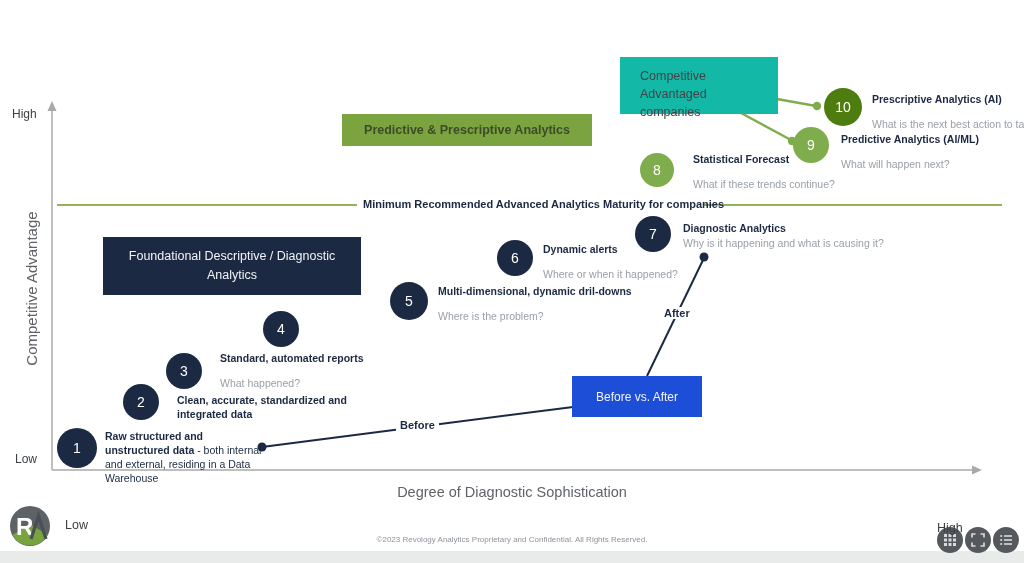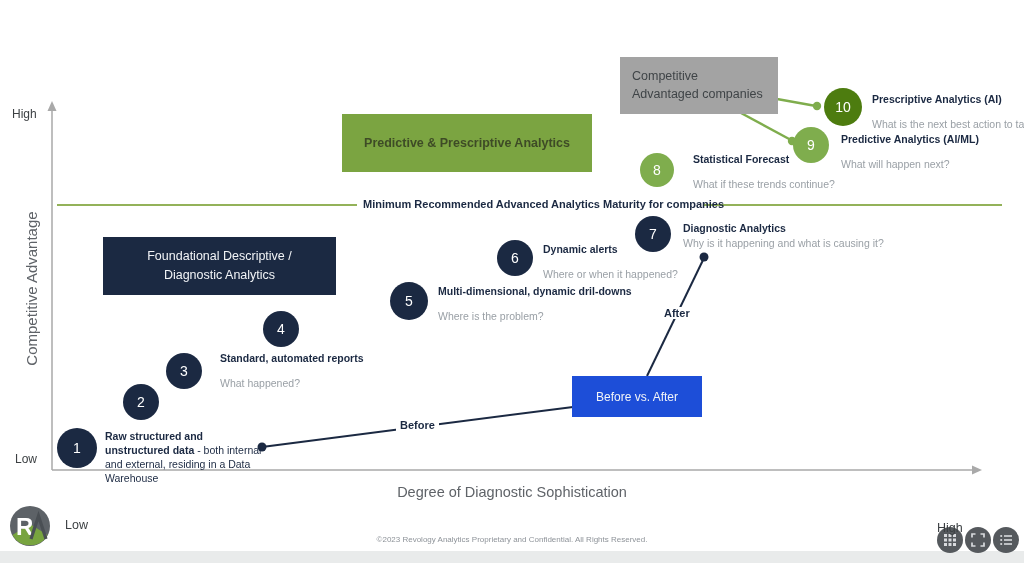--- a/index.html
+++ b/index.html
@@ -12,25 +12,25 @@
 
   .slide-title {
     position:absolute; left:0; right:0; top:14px; text-align:center;
     font-size:25px; font-weight:bold; letter-spacing:-0.3px; color:#202a38;
   }
 
   svg.layer { position:absolute; left:0; top:0; z-index:1; }
 
   
   .box { position:absolute; z-index:2; display:flex; align-items:center; justify-content:center; }
-  .predictive-box { left:342px; top:114px; width:250px; height:58px; background:#7ba441;
+  .predictive-box { left:342px; top:114px; width:250px; height:32px; background:#7ba441;
     color:#3e4b26; font-size:12.5px; font-weight:bold; }
-  .competitive-box { left:620px; top:57px; width:158px; height:57px; background:#a3a3a3;
-    color:#3f4447; font-size:12.5px; line-height:1.45; display:block; padding:10px 12px; }
-  .foundational-box { left:103px; top:237px; width:233px; height:58px; background:#1b2942;
+  .competitive-box { left:620px; top:57px; width:158px; height:57px; background:#14b8a6;
+    color:#3f4447; font-size:12.5px; line-height:1.45; display:block; padding:10px 20px; }
+  .foundational-box { left:103px; top:237px; width:258px; height:58px; background:#1b2942;
     color:#f2f4f7; font-size:12.5px; line-height:1.5; text-align:center; padding:6px 22px; }
   .beforeafter-box { left:572px; top:376px; width:130px; height:41px; background:#1d4ed8;
     color:#f2f4f7; font-size:12px; }
 
   .minline-text { position:absolute; left:363px; top:198px; z-index:2; white-space:nowrap;
     font-size:11px; font-weight:bold; color:#1b2942; }
 
   .flow-label { position:absolute; z-index:3; background:#fff; padding:0 4px;
     font-size:11px; font-weight:bold; color:#1b2942; }
   .before-label { left:396px; top:419px; }
@@ -127,20 +127,23 @@
   <div class="circle navy" style="left:263px;top:311px;width:36px;height:36px">4</div>
   <div class="circle navy" style="left:390px;top:282px;width:38px;height:38px">5</div>
   <div class="circle navy" style="left:497px;top:240px;width:36px;height:36px">6</div>
   <div class="circle navy" style="left:635px;top:216px;width:36px;height:36px">7</div>
   <div class="circle green" style="left:640px;top:153px;width:34px;height:34px">8</div>
   <div class="circle green" style="left:793px;top:127px;width:36px;height:36px">9</div>
   <div class="circle dkgreen" style="left:824px;top:88px;width:38px;height:38px">10</div>
 
   <div class="slabel wrap" style="left:105px;top:430px;width:164px">
     <p class="stitle"><span>Raw structured and unstructured data</span><span class="sub"> - both internal and external, residing in a Data Warehouse</span></p>
+  </div>
+  <div class="slabel wrap" style="left:177px;top:394px;width:182px">
+    <p class="stitle">Clean, accurate, standardized and integrated data</p>
   </div>
   <div class="slabel" style="left:220px;top:352px">
     <p class="stitle">Standard, automated reports</p>
     <p class="squestion">What happened?</p>
   </div>
   <div class="slabel" style="left:438px;top:285px">
     <p class="stitle">Multi-dimensional, dynamic dril-downs</p>
     <p class="squestion">Where is the problem?</p>
   </div>
   <div class="slabel" style="left:543px;top:243px">

